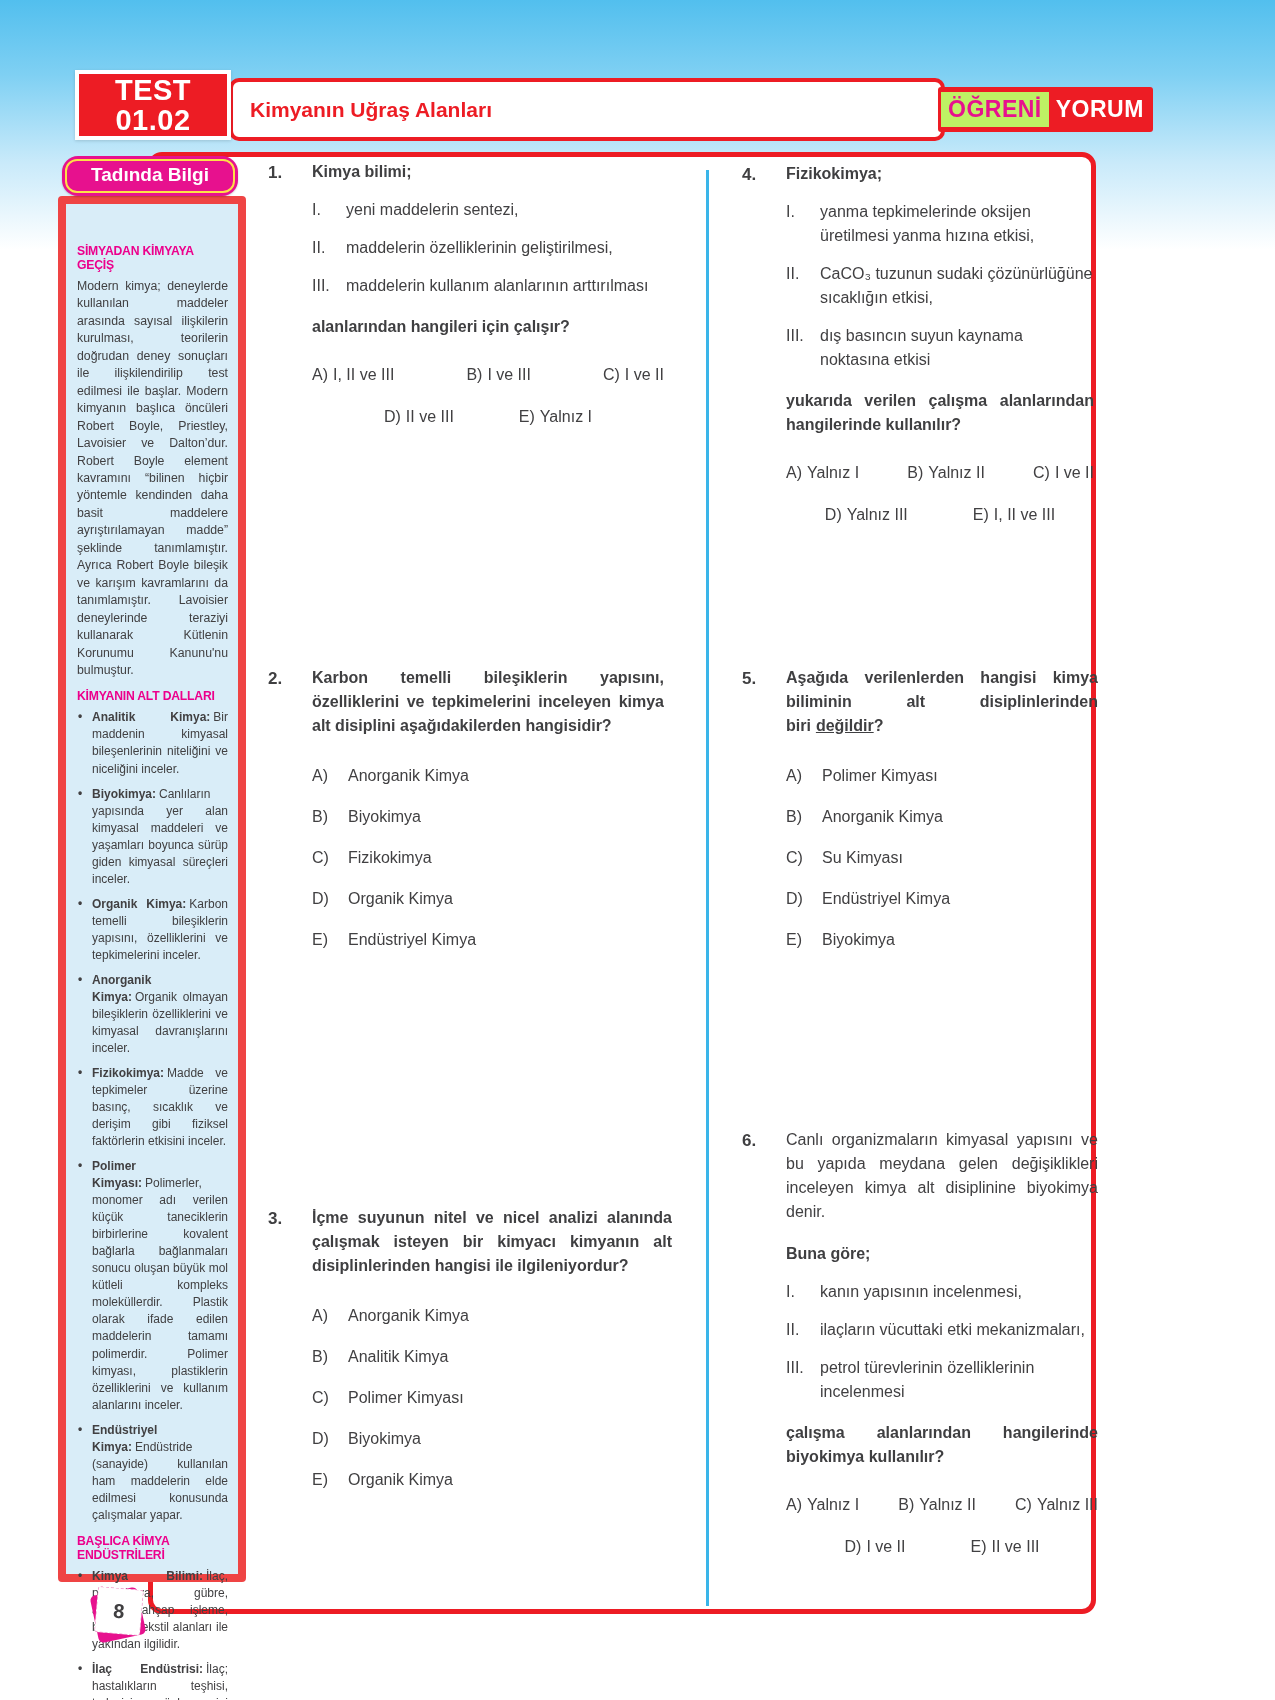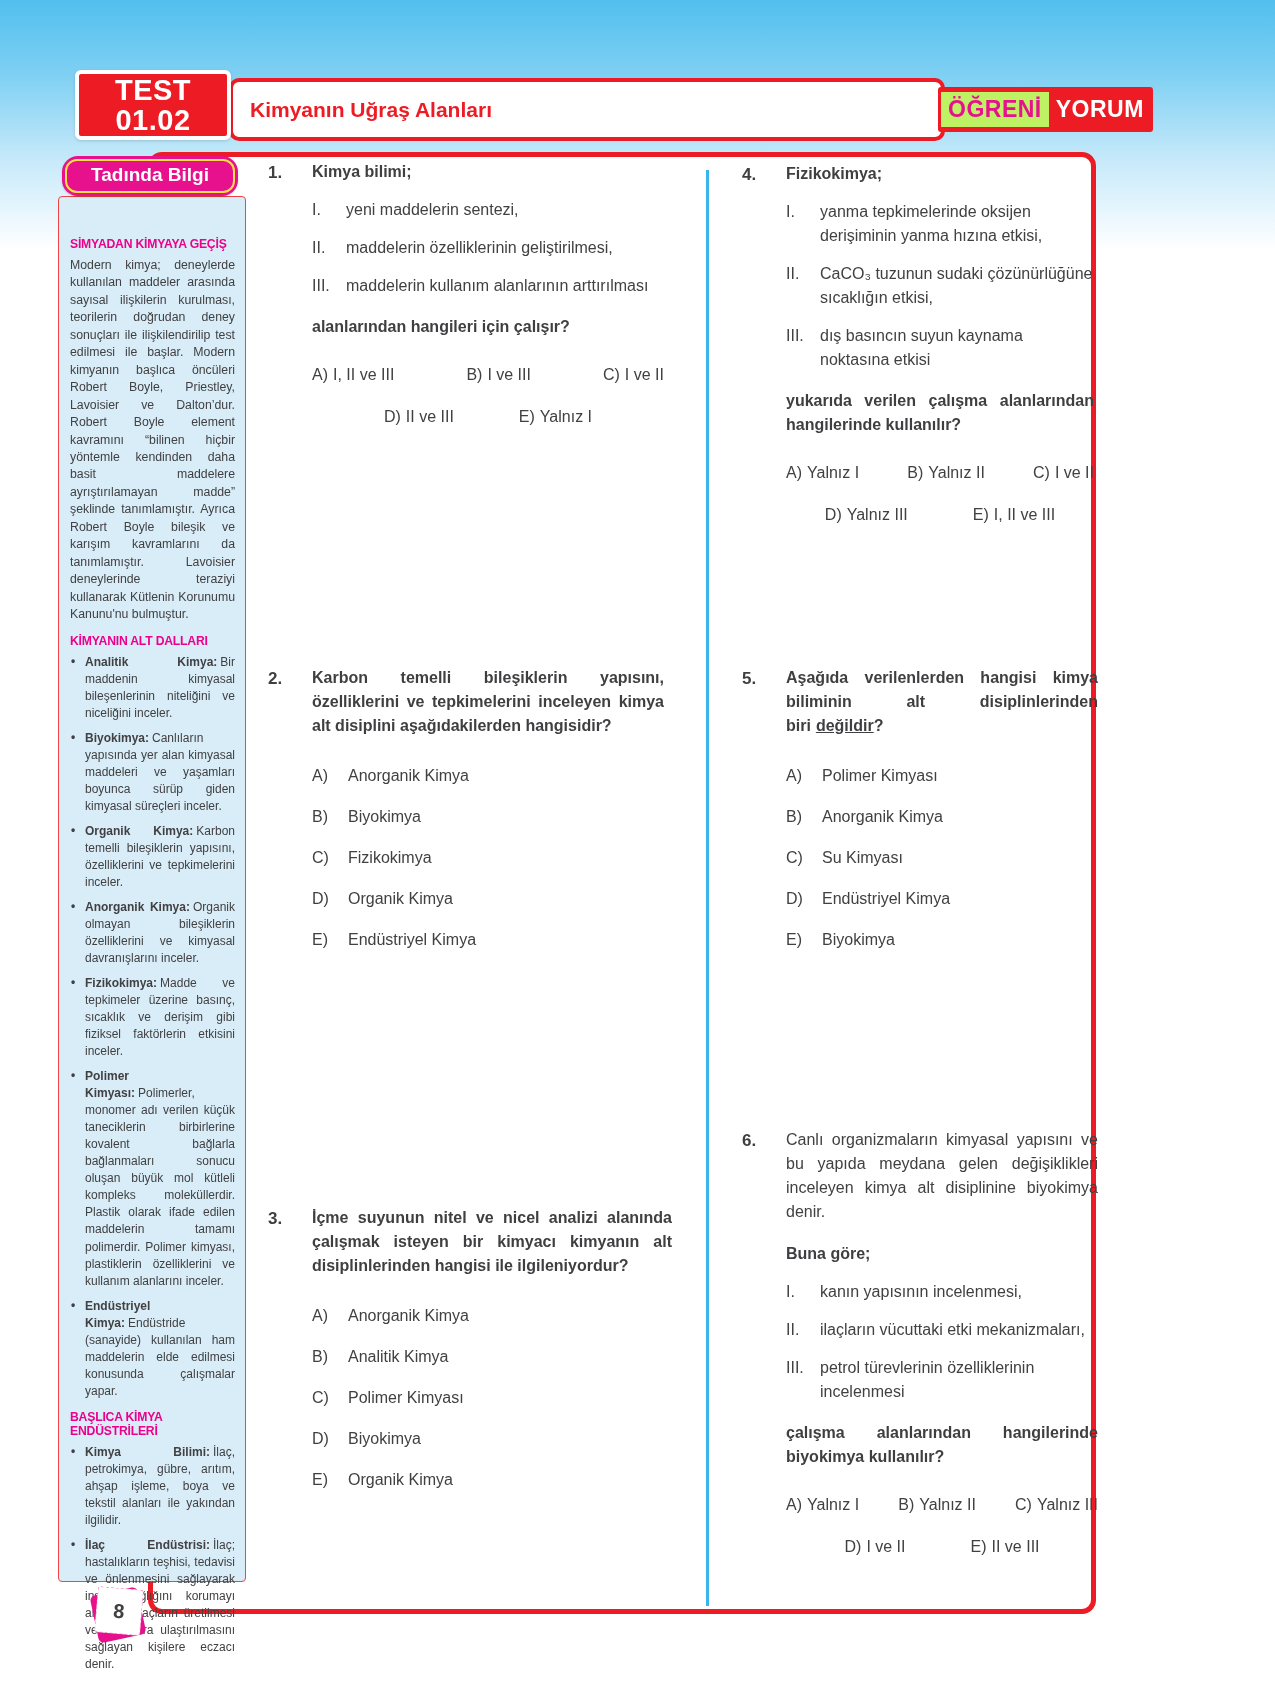--- a/index.html
+++ b/index.html
@@ -3,21 +3,21 @@
 <meta charset="utf-8">
 <style>
   * { margin:0; padding:0; box-sizing:border-box; }
   body { background:#ffffff; font-family:"Liberation Sans", sans-serif; }
   .page { position:relative; width:1275px; height:1700px; background:#ffffff; overflow:hidden; }
   .sky { position:absolute; left:0; top:0; right:0; height:250px;
          background:linear-gradient(180deg,#52bfee 0%, #7fd0f3 30%, #c9eafa 65%, #ffffff 100%); }
 
   
   .test-box { position:absolute; left:75px; top:70px; width:156px; height:70px;
-              background:#ed1c24; border:4px solid #ffffff; border-radius:6px;
+              background:#ed1c24; border:4px solid #ffffff; border-radius:0;
               color:#fff; font-weight:700; text-align:center; display:flex; flex-direction:column;
               justify-content:center; line-height:1.04; font-size:29px; z-index:6; letter-spacing:.5px;
               box-shadow:0 1px 3px rgba(0,0,0,.15); }
   .title-bar { position:absolute; left:229px; top:78px; width:716px; height:63px;
                background:#ffffff; border:4px solid #ed1c24; border-radius:10px;
                display:flex; align-items:center; padding-left:17px; z-index:4; }
   .title-bar .title { color:#ed1c24; font-weight:700; font-size:21px; }
   .logo { position:absolute; left:938px; top:87px; height:45px; background:#ed1c24;
           display:flex; align-items:center; padding:3px 9px 3px 3px; border-radius:3px; z-index:6; }
   .logo-left { background:#bef264; color:#e7118e; font-weight:700; font-size:23px;
@@ -30,21 +30,21 @@
   .divider { position:absolute; left:706px; top:170px; width:3px; height:1436px;
              background:#3ab5e9; z-index:2; }
 
   
   .sidebar-label { position:absolute; left:62px; top:156px; width:176px; z-index:5;
                    background:#e7118e; border-radius:16px; padding:3px;
                    box-shadow:0 1px 2px rgba(0,0,0,.2); }
   .sidebar-label-inner { display:block; border:2px solid #fde047; border-radius:12px;
                    text-align:center; color:#fff; font-weight:700; font-size:19px; padding:3px 0 5px; }
   .sidebar-box { position:absolute; left:58px; top:196px; width:188px; height:1386px;
-                 background:#d9edf8; border:1px solid #ef4444; border-radius:4px;
+                 background:#d9edf8; border:8px solid #ef4444; border-radius:4px;
                  padding:40px 10px 10px 11px; z-index:3; }
   .sb-heading { color:#ec008c; font-weight:700; font-size:12.2px; letter-spacing:-.2px;
                 margin:10px 0 6px; }
   .sb-heading.first { margin-top:0; }
   .sb-para { font-size:12.3px; line-height:1.42; text-align:justify; color:#414042; margin-bottom:4px; }
   .sb-bullet { position:relative; padding-left:15px; font-size:12px; line-height:1.42;
                text-align:justify; color:#414042; margin-bottom:8px; }
   .sb-bullet::before { content:"•"; position:absolute; left:1px; top:-1px; font-weight:700; }
   .sb-term { font-weight:700; margin-right:3px; }
 
@@ -213,21 +213,21 @@
       </div>
     </div>
   </div>
 
   <div class="question q4">
     <div class="qnum">4.</div>
     <div class="qbody">
       <div class="stem">Fizikokimya;</div>
       <div class="ritem">
           <span class="rn">I.</span>
-          <span class="rt">yanma tepkimelerinde oksijen derişiminin yanma hızına etkisi,</span>
+          <span class="rt">yanma tepkimelerinde oksijen üretilmesi yanma hızına etkisi,</span>
         </div>
       <div class="ritem">
           <span class="rn">II.</span>
           <span class="rt">CaCO₃ tuzunun sudaki çözünürlüğüne sıcaklığın etkisi,</span>
         </div>
       <div class="ritem">
           <span class="rn">III.</span>
           <span class="rt">dış basıncın suyun kaynama noktasına etkisi</span>
         </div>
       <div class="prompt">yukarıda verilen çalışma alanlarından hangilerinde kullanılır?</div>

